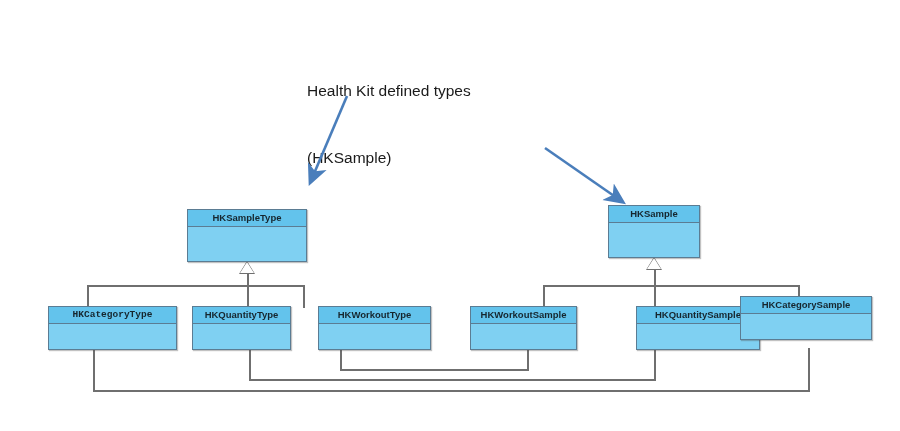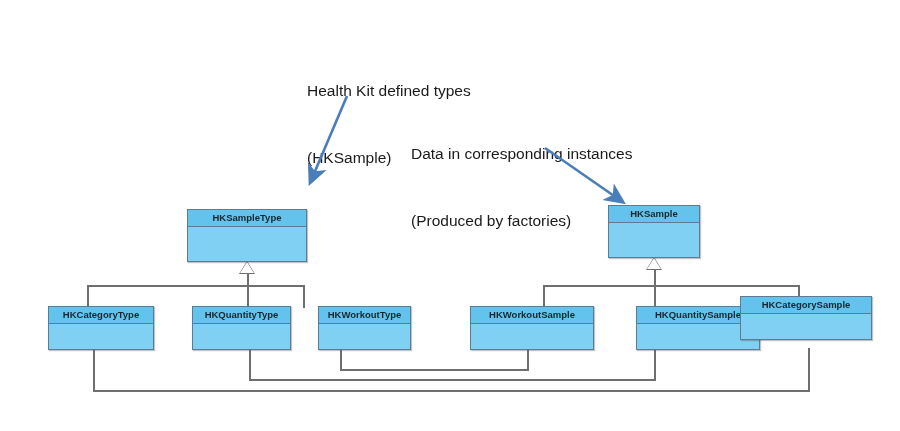--- a/index.html
+++ b/index.html
@@ -101,24 +101,20 @@
 </head>
 <body>
 
 <div id="canvas">
 
   <div class="annotation" id="ann-left">
     <div>Health Kit defined types</div>
     <div>(HKSample)</div>
   </div>
 
-  <div class="annotation" id="ann-right">
-    <div>Data in corresponding instances</div>
-    <div>(Produced by factories)</div>
-  </div>
 
   <svg class="arrow-svg" viewBox="0 0 900 431">
     <defs>
       <marker id="ah" markerWidth="9" markerHeight="9" refX="4.2" refY="4.5" orient="auto">
         <path d="M0,0.6 L8.4,4.5 L0,8.4 L2.2,4.5 Z" fill="#4a7ebb"></path>
       </marker>
     </defs>
     <line x1="347" y1="96" x2="313" y2="176" stroke="#4a7ebb" stroke-width="2.6" marker-end="url(#ah)"></line>
     <line x1="545" y1="148" x2="617" y2="198" stroke="#4a7ebb" stroke-width="2.6" marker-end="url(#ah)"></line>
   </svg>
@@ -161,36 +157,36 @@
   <div class="uml-box" style="left:608px; top:205px; width:92px; height:53px;">
     <div class="uml-title">HKSample</div>
     <div class="uml-body"></div>
   </div>
 
   <div class="uml-box" style="left:187px; top:209px; width:120px; height:53px;">
     <div class="uml-title">HKSampleType</div>
     <div class="uml-body"></div>
   </div>
 
-  <div class="uml-box" style="left:48px; top:306px; width:106px; height:44px;">
+  <div class="uml-box" style="left:48px; top:306px; width:129px; height:44px;font-family:Liberation Mono, monospace;">
     <div class="uml-title">HKCategoryType</div>
     <div class="uml-body"></div>
   </div>
 
   <div class="uml-box" style="left:192px; top:306px; width:99px; height:44px;">
     <div class="uml-title">HKQuantityType</div>
     <div class="uml-body"></div>
   </div>
 
-  <div class="uml-box" style="left:318px; top:306px; width:93px; height:44px;">
+  <div class="uml-box" style="left:318px; top:306px; width:113px; height:44px;">
     <div class="uml-title">HKWorkoutType</div>
     <div class="uml-body"></div>
   </div>
 
-  <div class="uml-box" style="left:470px; top:306px; width:124px; height:44px;">
+  <div class="uml-box" style="left:470px; top:306px; width:107px; height:44px;">
     <div class="uml-title">HKWorkoutSample</div>
     <div class="uml-body"></div>
   </div>
 
   <div class="uml-box" style="left:604px; top:306px; width:124px; height:44px;margin-left:32px;">
     <div class="uml-title">HKQuantitySample</div>
     <div class="uml-body"></div>
   </div>
 
   <div class="uml-box" style="left:740px; top:296px; width:132px; height:44px;">

